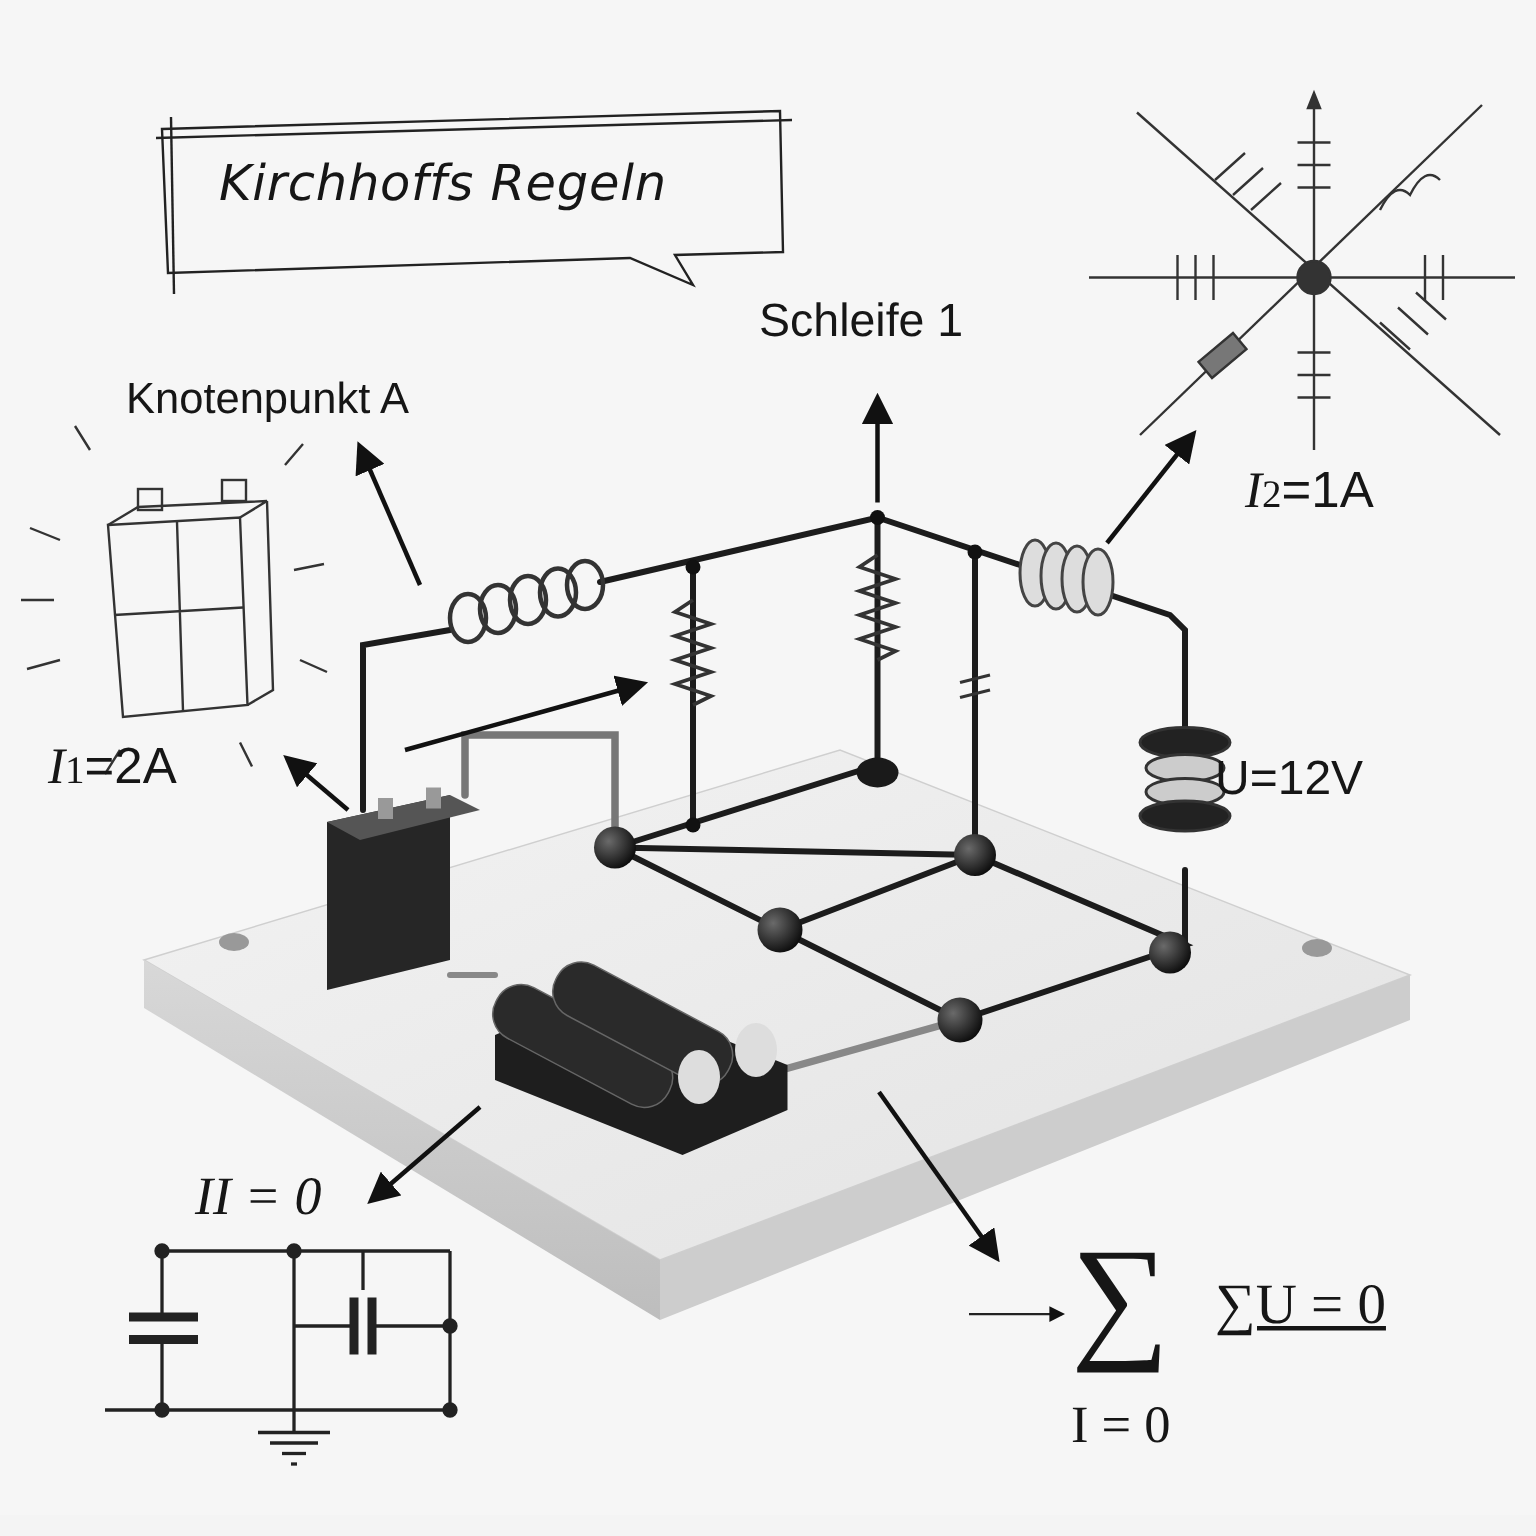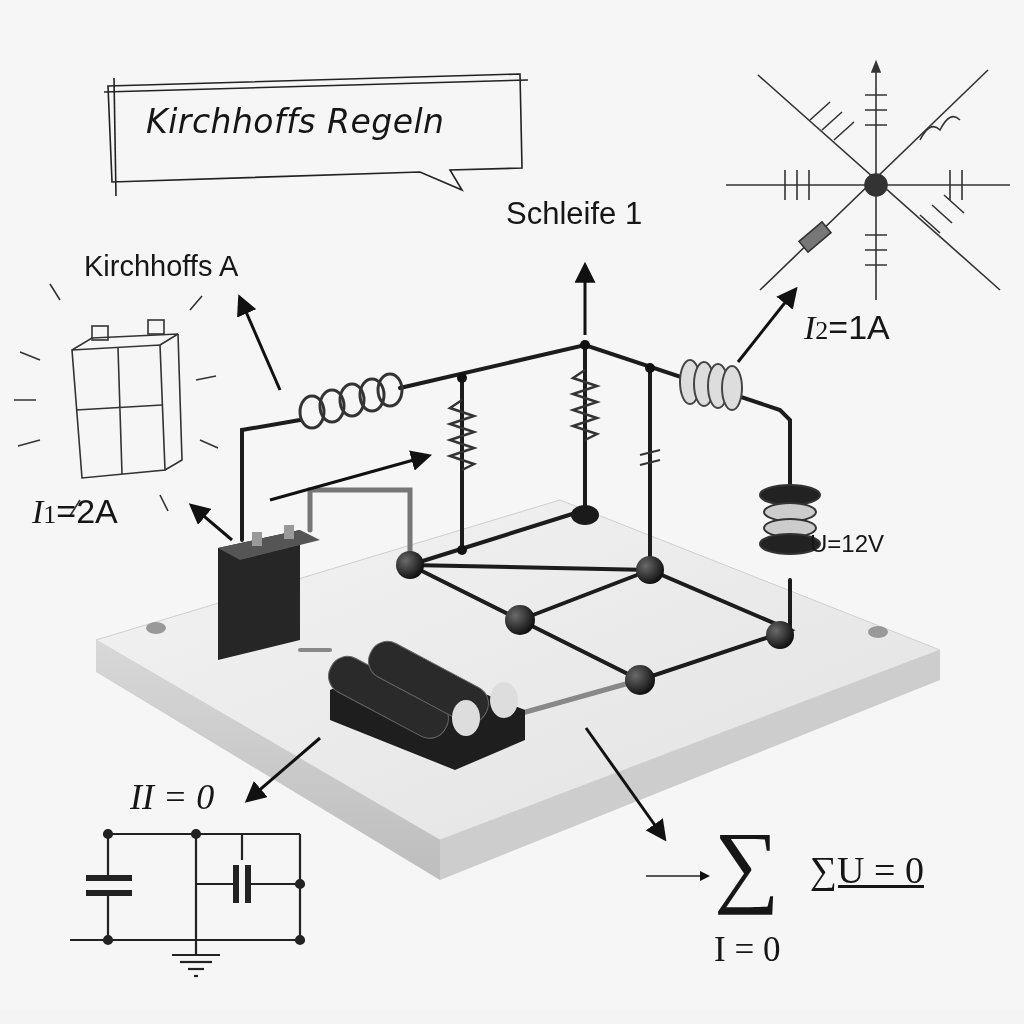--- a/index.html
+++ b/index.html
@@ -5,22 +5,22 @@
   html,body{margin:0;padding:0;background:#f4f4f4;}
   .stage{position:relative;width:1024px;height:1010px;overflow:hidden;background:#f6f6f6;font-family:"DejaVu Serif",serif;color:#111;}
   svg{position:absolute;left:0;top:0;}
   .lbl{position:absolute;white-space:nowrap;color:#161616;}
   .hand{font-family:Liberation Sans, sans-serif;}
   .serif{font-family:"Liberation Serif",serif;}
   .title{left:146px;top:102px;font-size:33px;font-family:"DejaVu Sans",sans-serif;font-style:italic;letter-spacing:0.5px;}
   .knoten{left:84px;top:250px;font-size:29px;}
   .schleife{left:506px;top:196px;font-size:31px;}
   .i1{left:32px;top:492px;font-size:34px;text-align:right;}
-  .i2{left:804px;top:308px;font-size:34px;}
-  .u{left:810px;top:500px;font-size:24px;margin-top:30px;}
+  .i2{left:830px;top:308px;font-size:34px;}
+  .u{left:810px;top:500px;font-size:32px;}
   .ii0{left:84px;top:776px;font-size:36px;margin-left:46px;}
   .su{left:810px;top:848px;font-size:38px;text-decoration:underline;}
   .sum{left:714px;top:818px;font-size:92px;line-height:1;}
   .i0{left:714px;top:930px;font-size:35px;}
 </style>
 </head>
 <body>
 
 <div class="stage">
 
@@ -184,21 +184,21 @@
       <line x1="738" y1="362" x2="795" y2="290"></line>
       <line x1="232" y1="540" x2="192" y2="506"></line>
       <line x1="270" y1="500" x2="428" y2="456"></line>
       <line x1="320" y1="738" x2="248" y2="800"></line>
       <line x1="586" y1="728" x2="664" y2="838"></line>
     </g>
     <line x1="646" y1="876" x2="708" y2="876" stroke="#222" stroke-width="1.5" marker-end="url(#ah)"></line>
   </svg>
 
   <div class="lbl title">Kirchhoffs Regeln</div>
-  <div class="lbl hand knoten">Kirchhoffs A</div>
+  <div class="lbl hand knoten">Knotenpunkt A</div>
   <div class="lbl hand schleife">Schleife 1</div>
 
   <div class="lbl serif i1">
     <i>I</i><span style="font-size:26px">1</span><span class="hand">=2A</span>
   </div>
   <div class="lbl serif i2">
     <i>I</i><span style="font-size:26px">2</span><span class="hand">=1A</span>
   </div>
   <div class="lbl hand u">U=12V</div>
 

